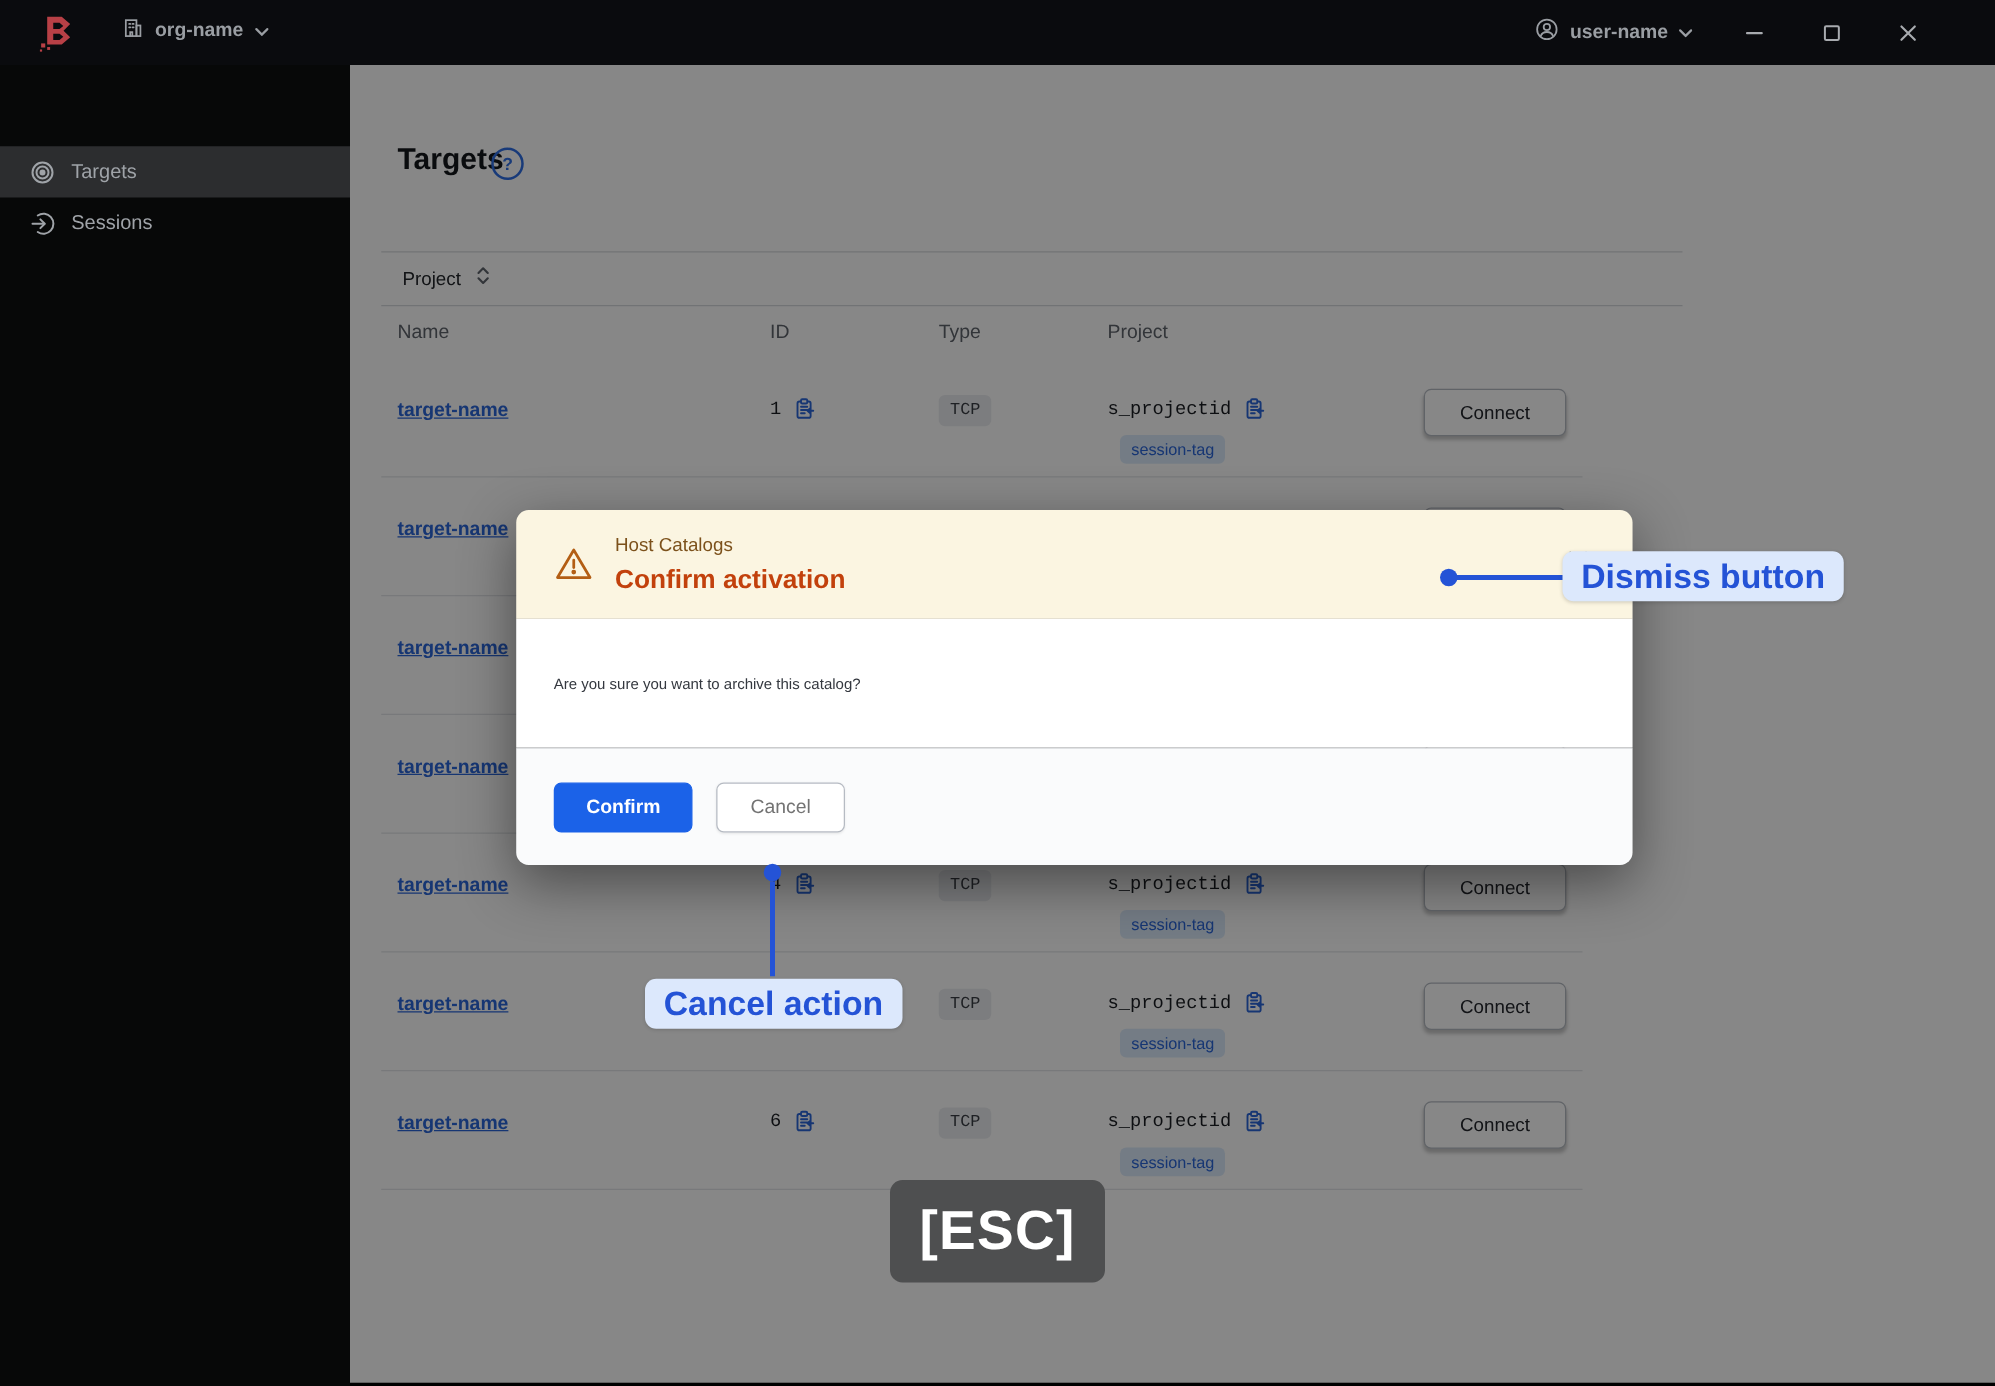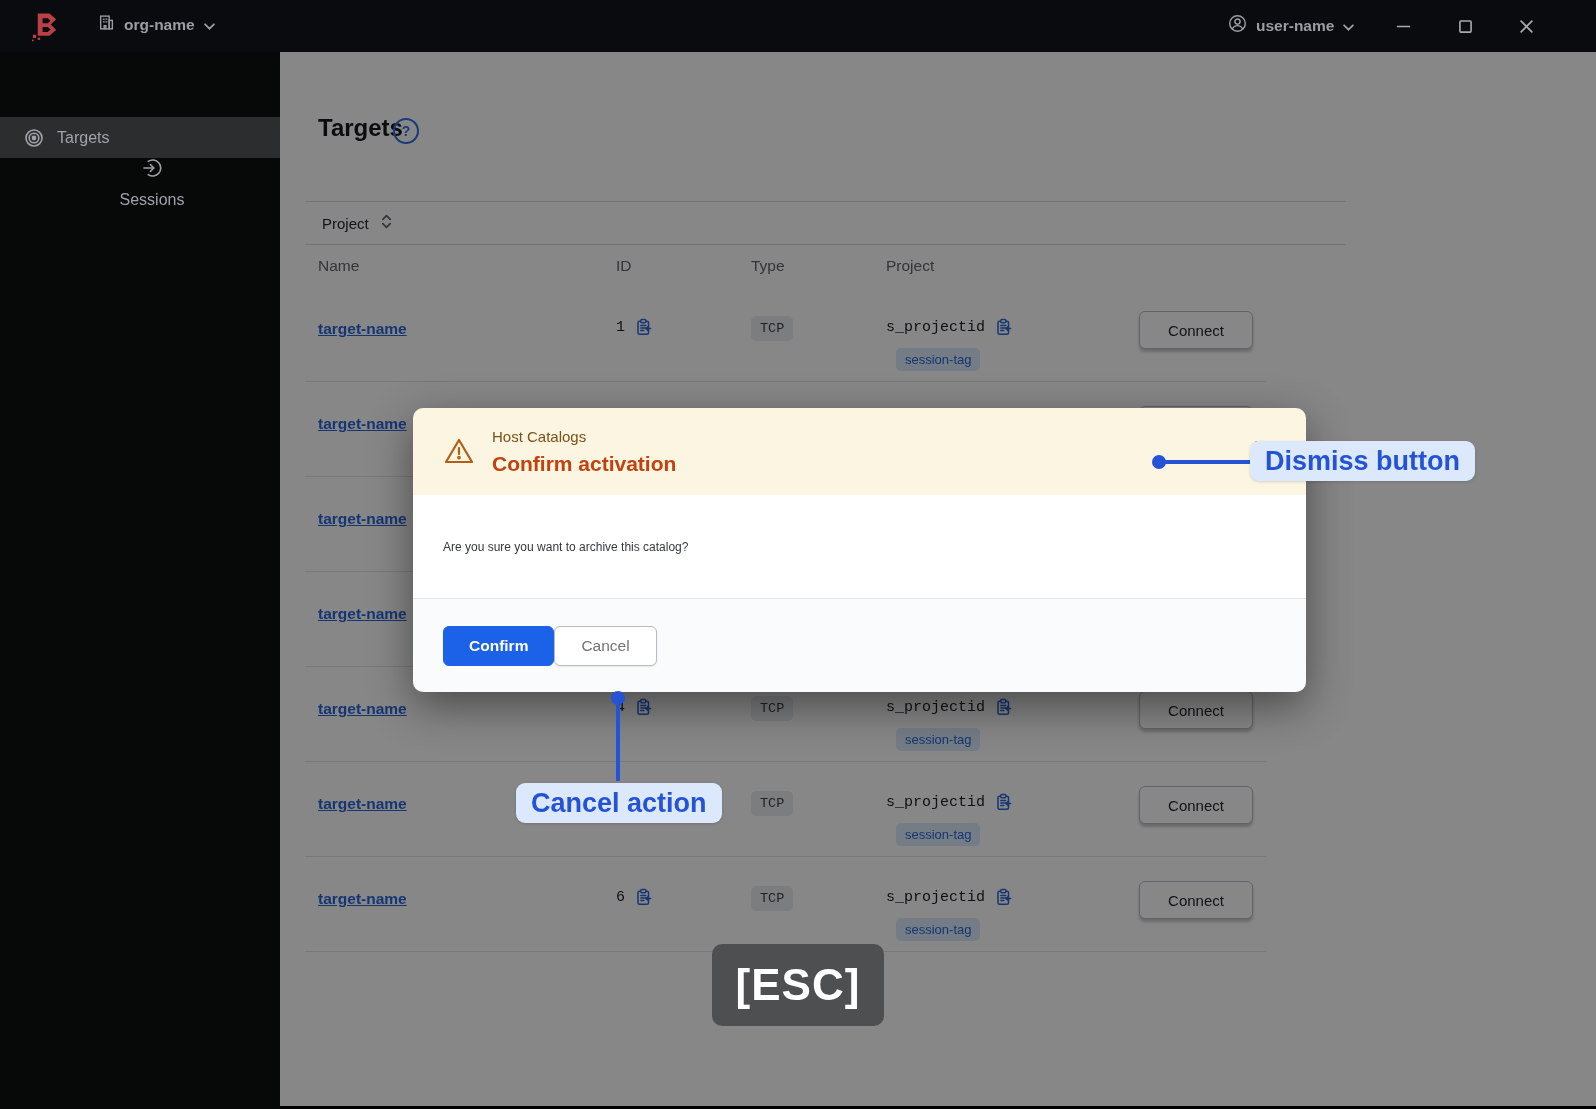--- a/index.html
+++ b/index.html
@@ -55,21 +55,21 @@
   .overlay{position:absolute;left:280px;top:52px;width:1316px;height:1054px;background:rgba(0,0,0,0.47);z-index:40;}
 
   
   .modal{position:absolute;left:413px;top:408px;width:893px;height:284px;z-index:50;border-radius:10px;box-shadow:0 14px 44px rgba(0,0,0,.45);}
   .modal-header{position:relative;height:87px;background:#fbf5e1;border-radius:10px 10px 0 0;}
   .warn-icon{position:absolute;left:30px;top:27px;width:32px;height:32px;}
   .modal-eyebrow{position:absolute;left:79px;top:20px;font-size:15px;color:#7c511b;}
   .modal-title{position:absolute;left:79px;top:44px;font-size:21px;font-weight:700;color:#c2410c;}
   .modal-close{position:absolute;right:34px;top:30px;width:20px;height:20px;display:flex;align-items:center;justify-content:center;color:#5b5e66;cursor:pointer;}
   .modal-body{height:103px;background:#ffffff;display:flex;align-items:center;padding-left:30px;box-sizing:border-box;font-size:12px;color:#34383f;}
-  .modal-footer{height:94px;background:#fafbfc;border-top:1px solid #e3e5e9;border-radius:0 0 10px 10px;display:flex;align-items:center;padding-left:30px;box-sizing:border-box;}
+  .modal-footer{height:94px;background:#fafbfc;border-top:1px solid #e3e5e9;border-radius:0 0 10px 10px;display:flex;align-items:center;gap:19px;padding-left:30px;box-sizing:border-box;}
   .btn{height:40px;border-radius:6px;font-family:"Liberation Sans",sans-serif;font-size:15.5px;cursor:pointer;}
   .btn-confirm{background:#1b62e8;border:1px solid #1b62e8;color:#fff;font-weight:600;padding:0 25px;}
   .btn-cancel{background:#fff;border:1px solid #b6bbc3;color:#737373;padding:0 26px;box-shadow:0 1px 2px rgba(0,0,0,.08);}
 
   
   .anno{z-index:60;margin-top:16px;}
   .anno-label{position:absolute;height:40px;line-height:40px;padding:0 15px;background:#dce8fc;color:#2453d6;font-size:27px;font-weight:700;border-radius:9px;white-space:nowrap;box-shadow:0 1px 3px rgba(0,0,0,.15);}
   .anno-dot{position:absolute;width:14px;height:14px;border-radius:50%;background:#2453d6;}
   .anno-line{position:absolute;background:#2453d6;}
   .dismiss-dot{left:1152px;top:439px;}
@@ -89,21 +89,21 @@
     <div class="side-item active" style="top:117px;">
       <span class="sicon">
         <svg viewBox="0 0 20 20" width="20" height="20" fill="none" stroke="#9fa3a8" stroke-width="1.6">
           <circle cx="10" cy="10" r="8"></circle>
             <circle cx="10" cy="10" r="4.8"></circle>
             <circle cx="10" cy="10" r="1.6" fill="#9fa3a8"></circle>
         </svg>
       </span>
       <span>Targets</span>
     </div>
-    <div class="side-item" style="top:158px;flex-direction:column;">
+    <div class="side-item" style="top:158px;">
       <span class="sicon">
         <svg viewBox="0 0 20 20" width="20" height="20" fill="none" stroke="#9fa3a8" stroke-width="1.6" stroke-linecap="round" stroke-linejoin="round">
           <path d="M6.2 3.4a8 8 0 1 1 0 13.2"></path>
             <path d="M2 10h9.5"></path>
             <path d="M8.3 6.5 11.8 10l-3.5 3.5"></path>
         </svg>
       </span>
       <span>Sessions</span>
     </div>
   </div>

